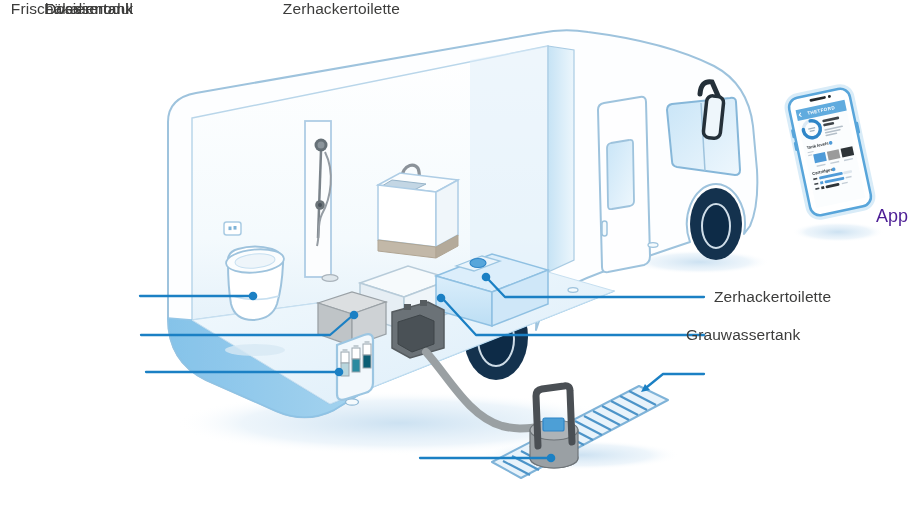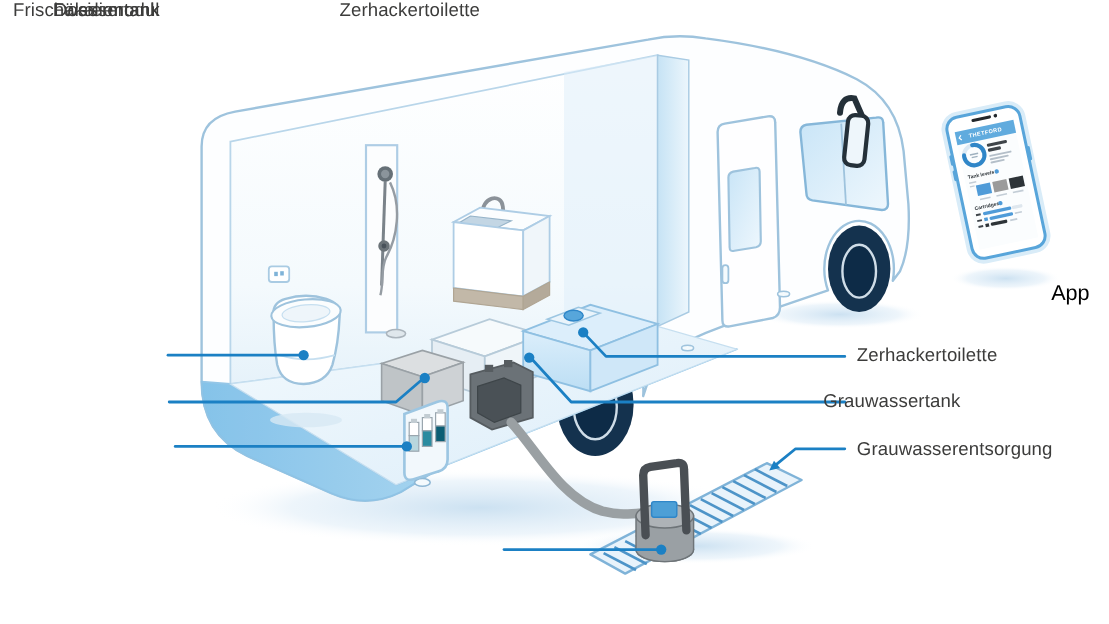--- a/index.html
+++ b/index.html
@@ -6,21 +6,21 @@
   #stage{
     position:relative;width:924px;height:520px;overflow:hidden;
     background:#ffffff;font-family:"Liberation Sans",sans-serif;
   }
   #stage svg{position:absolute;left:0;top:0;}
   .lbl{
     position:absolute;font-size:15.5px;line-height:18px;color:#3c3c3b;
     letter-spacing:.1px;white-space:nowrap;
   }
   .lbl.r{text-align:right;}
-  .app-lbl{position:absolute;font-size:18px;color:#000000;margin-top:28px;}
+  .app-lbl{position:absolute;font-size:18px;color:#4c1d95;}
 </style>
 </head>
 <body>
 
 <div id="stage">
 
 <svg width="924" height="520" viewBox="0 0 924 520">
   <defs>
     <radialGradient id="softsh" cx="50%" cy="50%" r="50%">
       <stop offset="0%" stop-color="#c3dcef" stop-opacity="0.85"></stop>
@@ -305,16 +305,15 @@
     </g>
   </g>
 </svg>
 
 <div class="lbl r" style="left:0;top:287;width:133px">Frischwassertank</div>
 <div class="lbl r" style="left:0;top:326;width:133px">Fäkalientank</div>
 <div class="lbl r" style="left:0;top:364;width:133px">Dosiermodul</div>
 <div class="lbl r" style="left:255;top:449;left:255px;width:145px">Zerhackertoilette</div>
 <div class="lbl" style="left:714px;top:288;top:288px">Zerhackertoilette</div>
 <div class="lbl" style="left:686px;top:326px">Grauwassertank</div>
-<div class="lbl" style="left:714px;top:366px">Grauwasserentsorgung</div>
 <div class="app-lbl" style="left:876px;top:206px">App</div>
 
 </div>
 
 </body></html>

